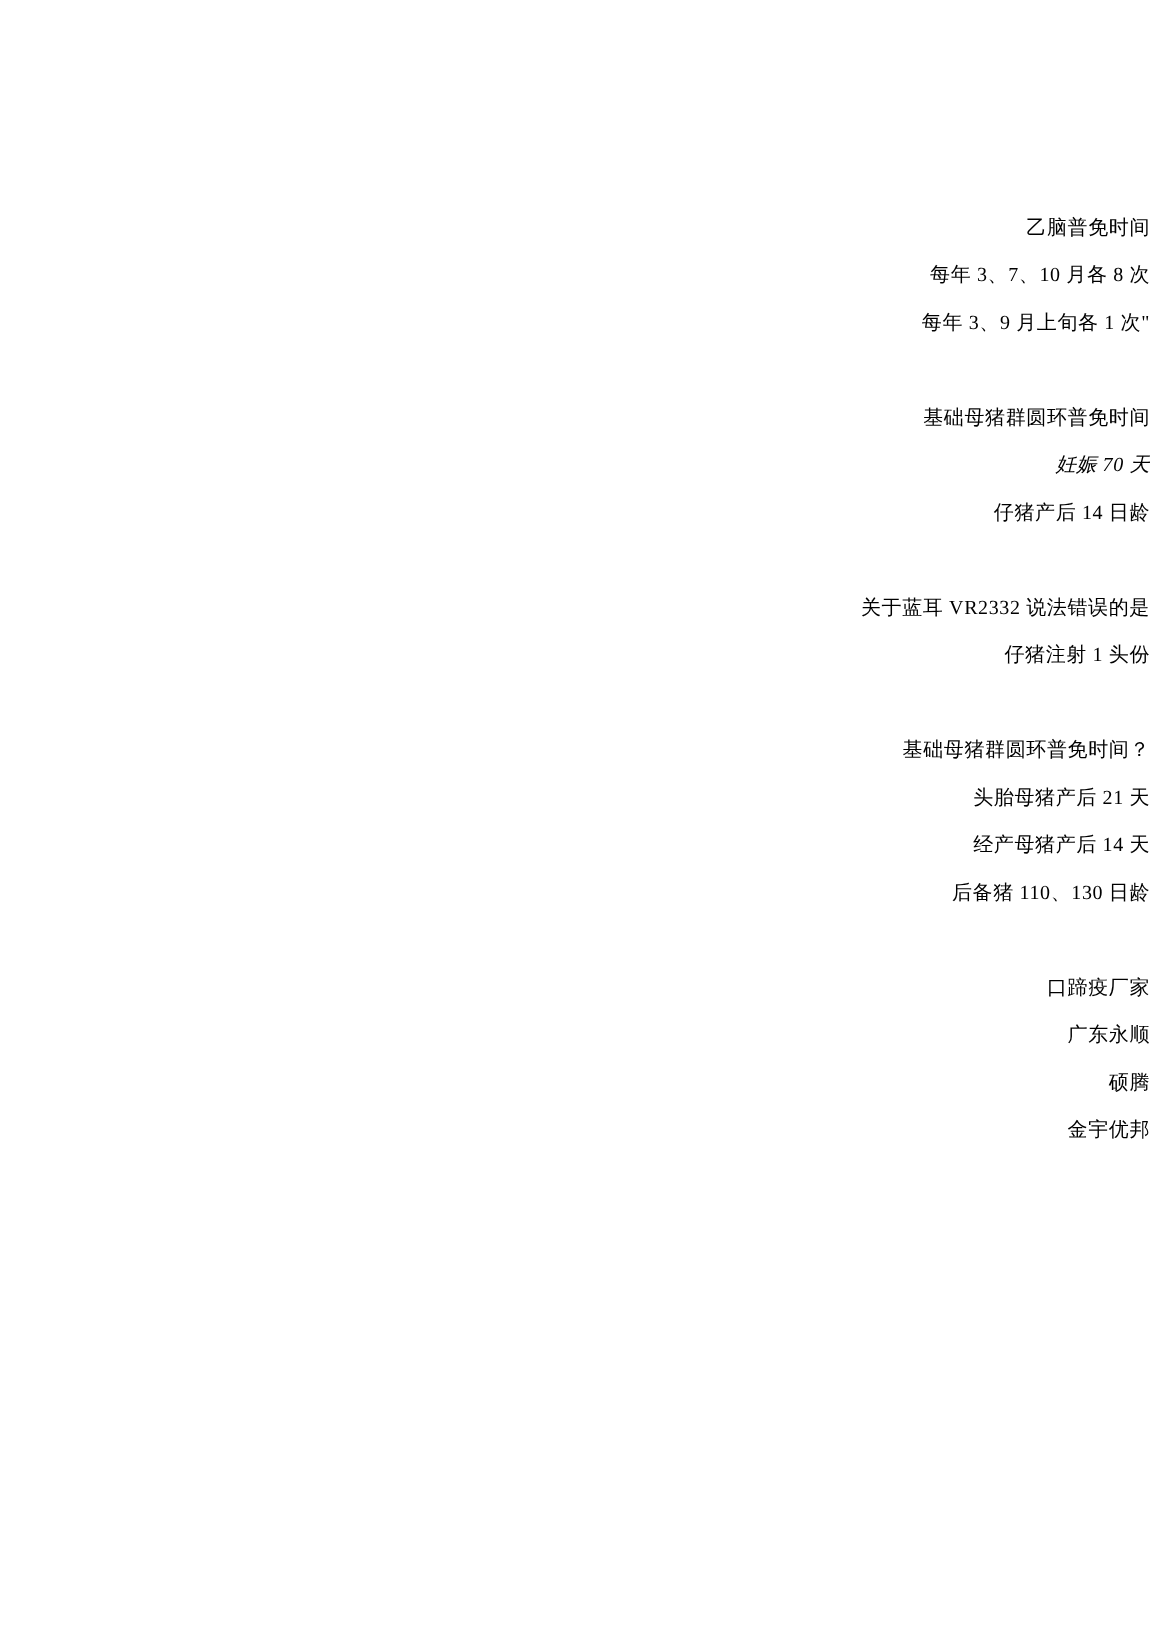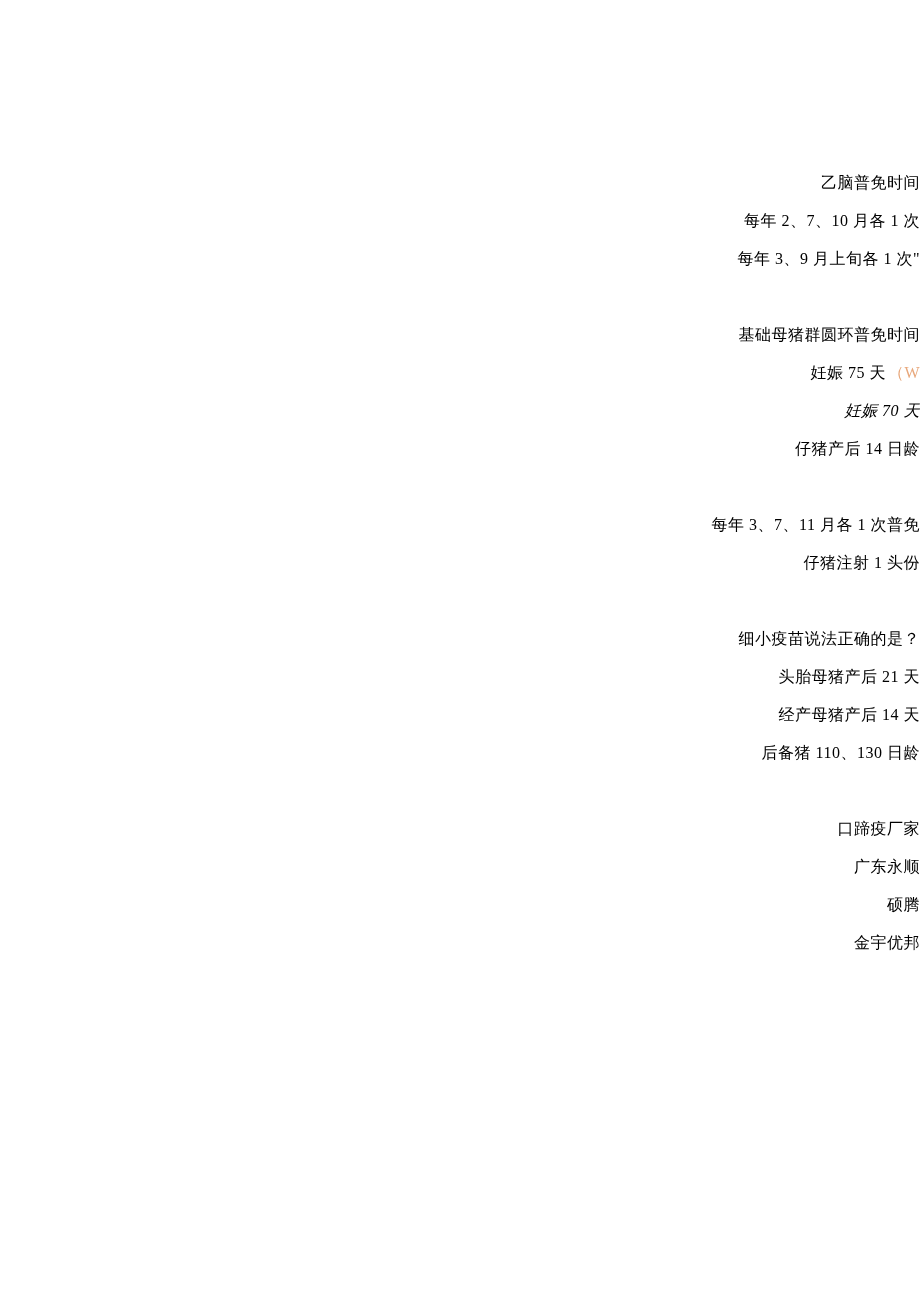--- a/index.html
+++ b/index.html
@@ -35,40 +35,37 @@
     .italic-line {
       font-style: italic;
       font-family: "KaiTi", "楷体", serif;
     }
   </style>
 </head>
 <body>
 
 <div class="question-block">
   <div class="line">乙脑普免时间</div>
-  <div class="line">每年 2、7、10 月各 1 次</div>
+  <div class="line">每年 3、7、10 月各 8 次</div>
   <div class="line">每年 3、9 月上旬各 1 次"</div>
 </div>
 
 <div class="question-block">
   <div class="line">基础母猪群圆环普免时间</div>
-  <div class="line">
-    <span class="line-inline">妊娠 75 天</span><span class="annotation-orange">（W</span>
-  </div>
   <div class="line italic-line">妊娠 70 天</div>
   <div class="line">仔猪产后 14 日龄</div>
 </div>
 
 <div class="question-block">
-  <div class="line">每年 3、7、11 月各 1 次普免</div>
+  <div class="line">关于蓝耳 VR2332 说法错误的是</div>
   <div class="line">仔猪注射 1 头份</div>
 </div>
 
 <div class="question-block">
-  <div class="line">细小疫苗说法正确的是？</div>
+  <div class="line">基础母猪群圆环普免时间？</div>
   <div class="line">头胎母猪产后 21 天</div>
   <div class="line">经产母猪产后 14 天</div>
   <div class="line">后备猪 110、130 日龄</div>
 </div>
 
 <div class="question-block">
   <div class="line">口蹄疫厂家</div>
   <div class="line">广东永顺</div>
   <div class="line">硕腾</div>
   <div class="line">金宇优邦</div>

